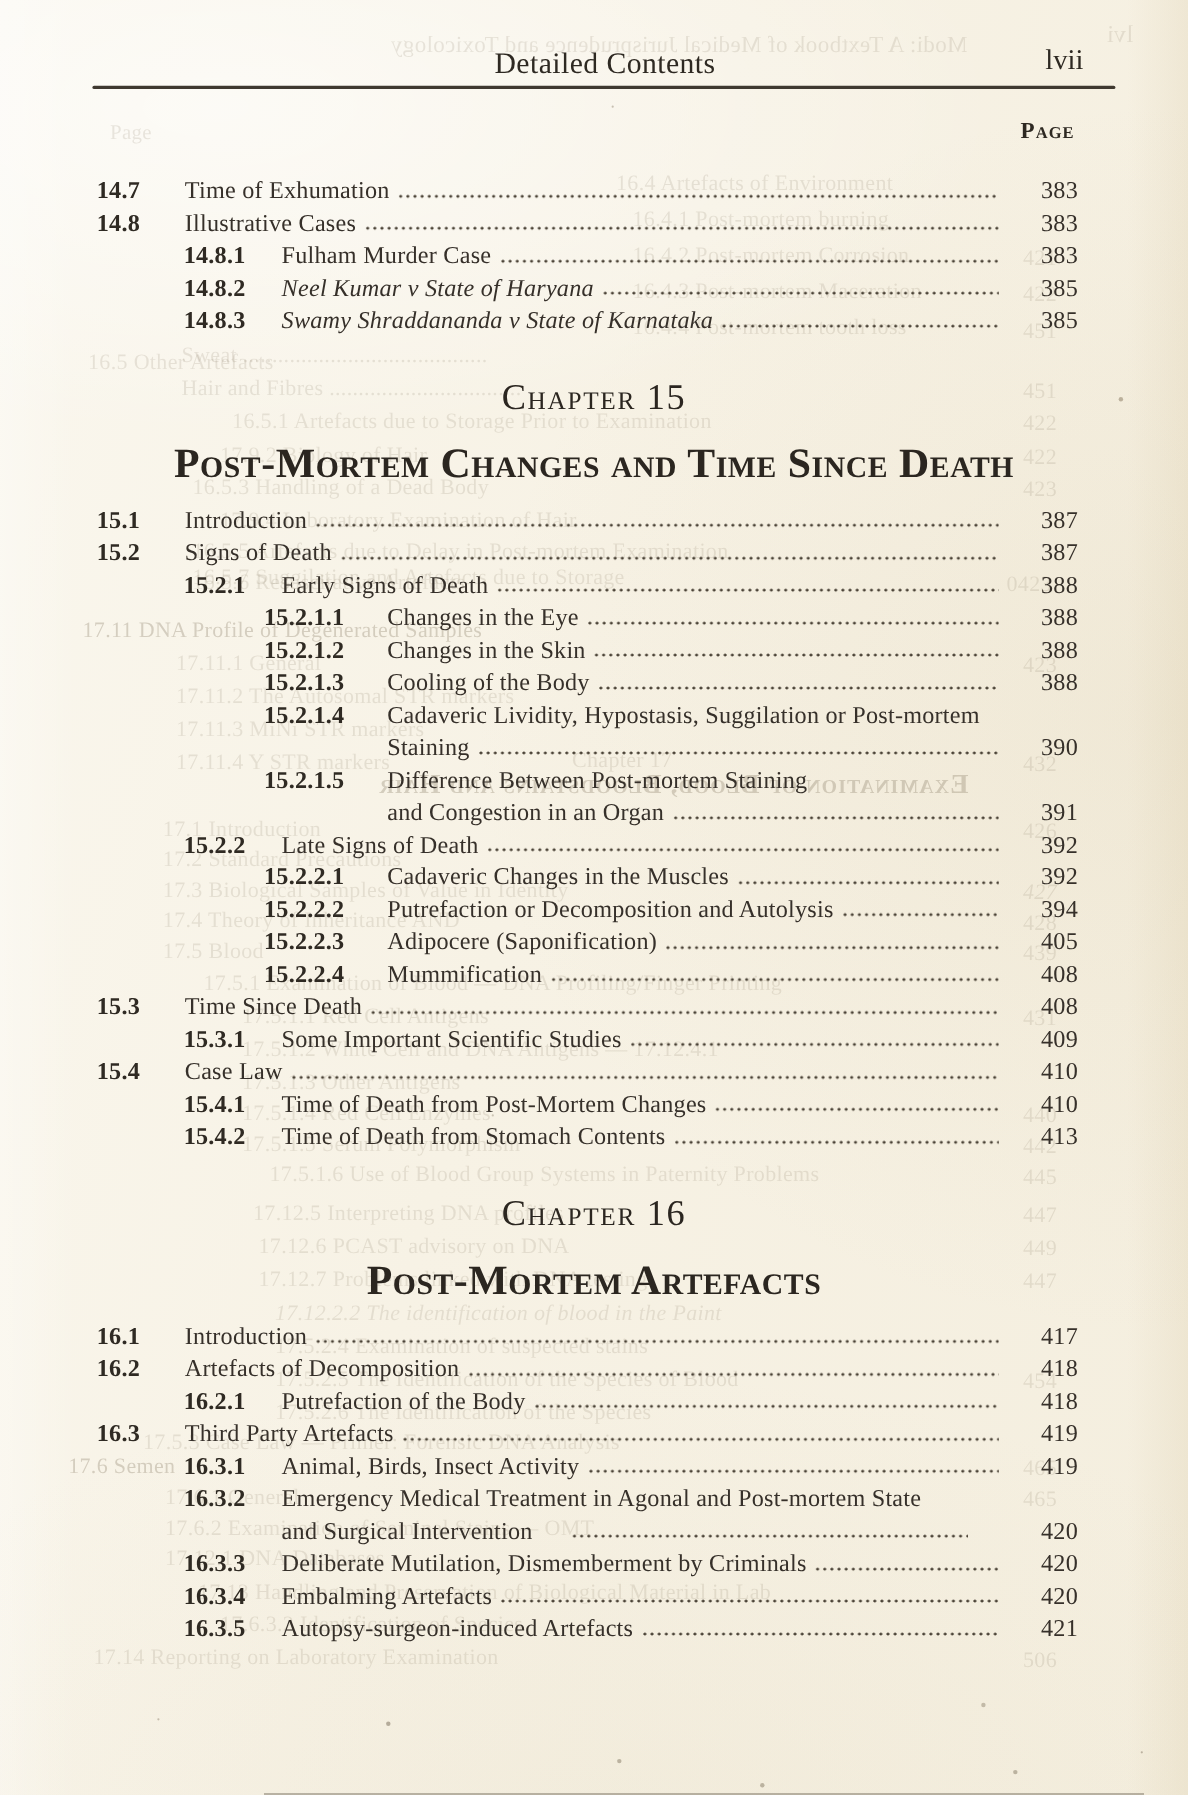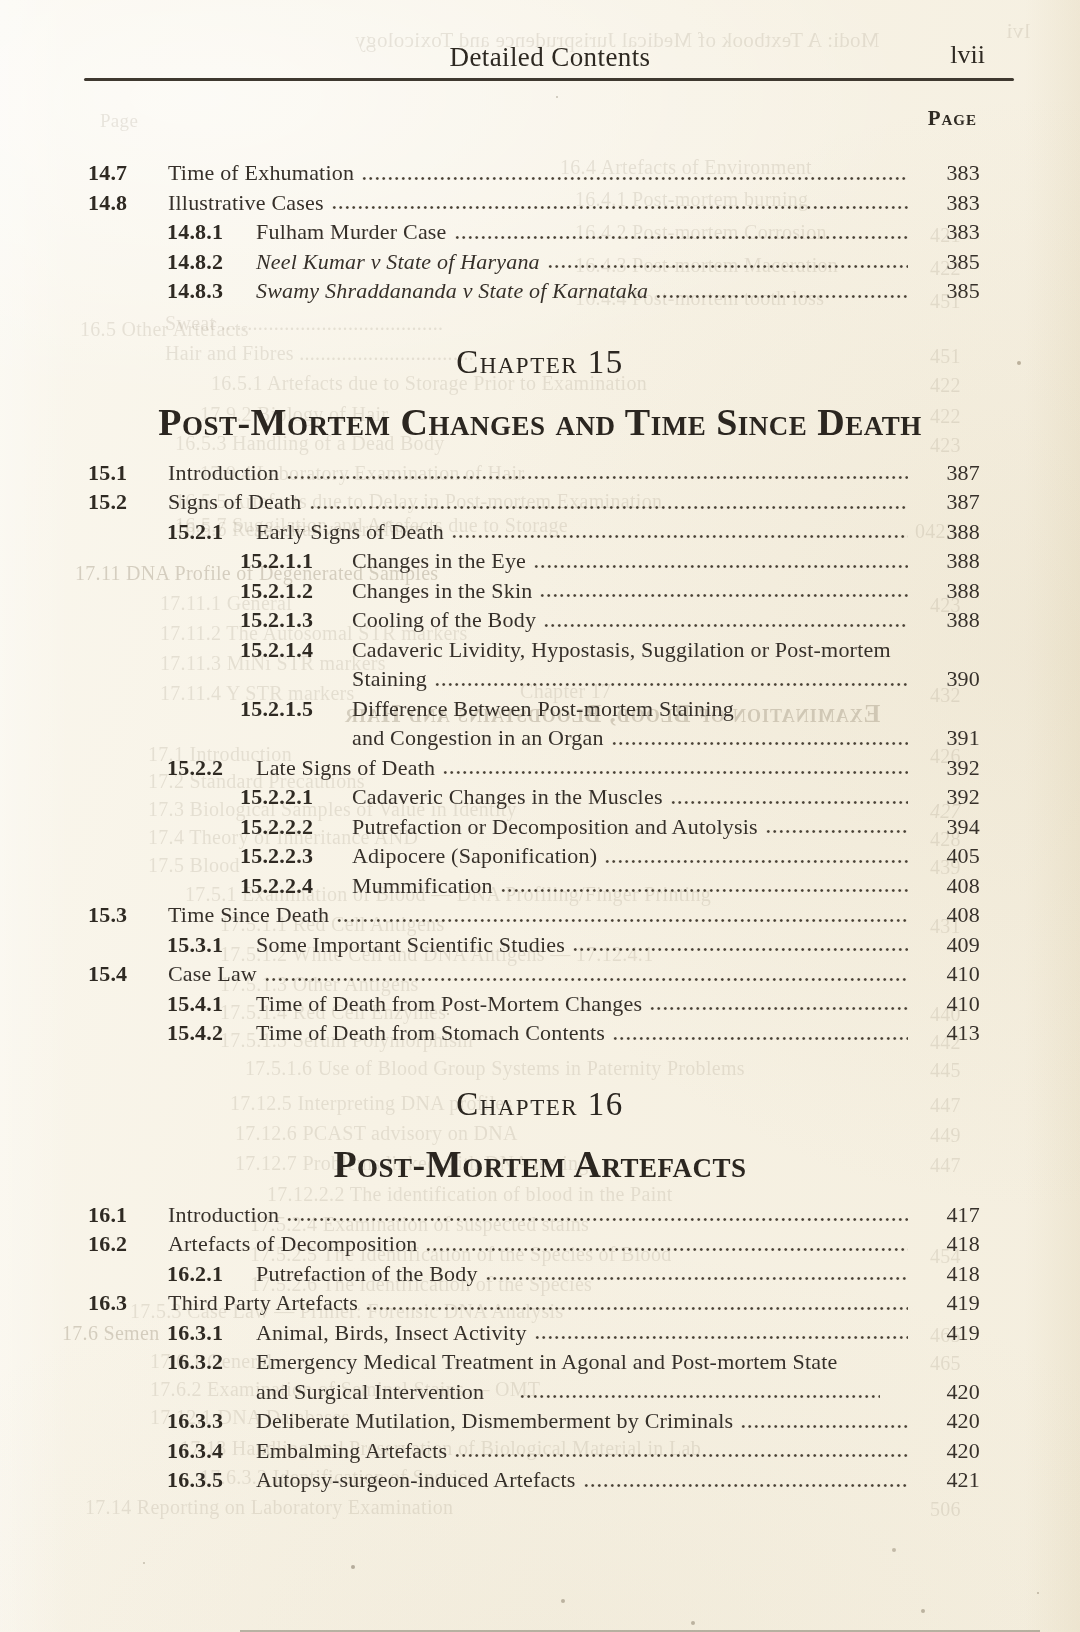--- a/index.html
+++ b/index.html
@@ -113,21 +113,21 @@
       <div class="bleed" style="top: 1029px; left: 220px;">17.5.1.5   Serum Polymorphism</div>
       <div class="bleed" style="top: 1031px; left: 930px;">442</div>
       <div class="bleed" style="top: 1057px; left: 245px;">17.5.1.6   Use of Blood Group Systems in Paternity Problems</div>
       <div class="bleed" style="top: 1059px; left: 930px;">445</div>
       <div class="bleed" style="top: 1092px; left: 230px;">17.12.5   Interpreting DNA profiles</div>
       <div class="bleed" style="top: 1094px; left: 930px;">447</div>
       <div class="bleed" style="top: 1122px; left: 235px;">17.12.6   PCAST advisory on DNA</div>
       <div class="bleed" style="top: 1124px; left: 930px;">449</div>
       <div class="bleed" style="top: 1152px; left: 235px;">17.12.7   Problems linked with DNA testing</div>
       <div class="bleed" style="top: 1154px; left: 930px;">447</div>
-      <div class="bleed" style="top: 1183px; left: 267px;">17.12.2.2   The identification of blood in the Paint</div>
+      <div class="bleed" style="top: 1183px; left: 250px; font-style: italic;">17.12.2.2   The identification of blood in the Paint</div>
       <div class="bleed" style="top: 1213px; left: 250px;">17.5.2.4   Examination of suspected stains</div>
       <div class="bleed" style="top: 1243px; left: 250px;">17.5.2.5   The Identification of the Species of Blood</div>
       <div class="bleed" style="top: 1245px; left: 930px;">454</div>
       <div class="bleed" style="top: 1273px; left: 250px;">17.5.2.6   The identification of the Species</div>
       <div class="bleed" style="top: 1300px; left: 130px;">17.5.3   Case Law — Primer: Forensic DNA Analysis</div>
       <div class="bleed em" style="top: 1322px; left: 62px;">17.6   Semen</div>
       <div class="bleed" style="top: 1324px; left: 930px;">465</div>
       <div class="bleed" style="top: 1350px; left: 150px;">17.6.1   General</div>
       <div class="bleed" style="top: 1352px; left: 930px;">465</div>
       <div class="bleed" style="top: 1378px; left: 150px;">17.6.2   Examination of Seminal Stains — OMT</div>

